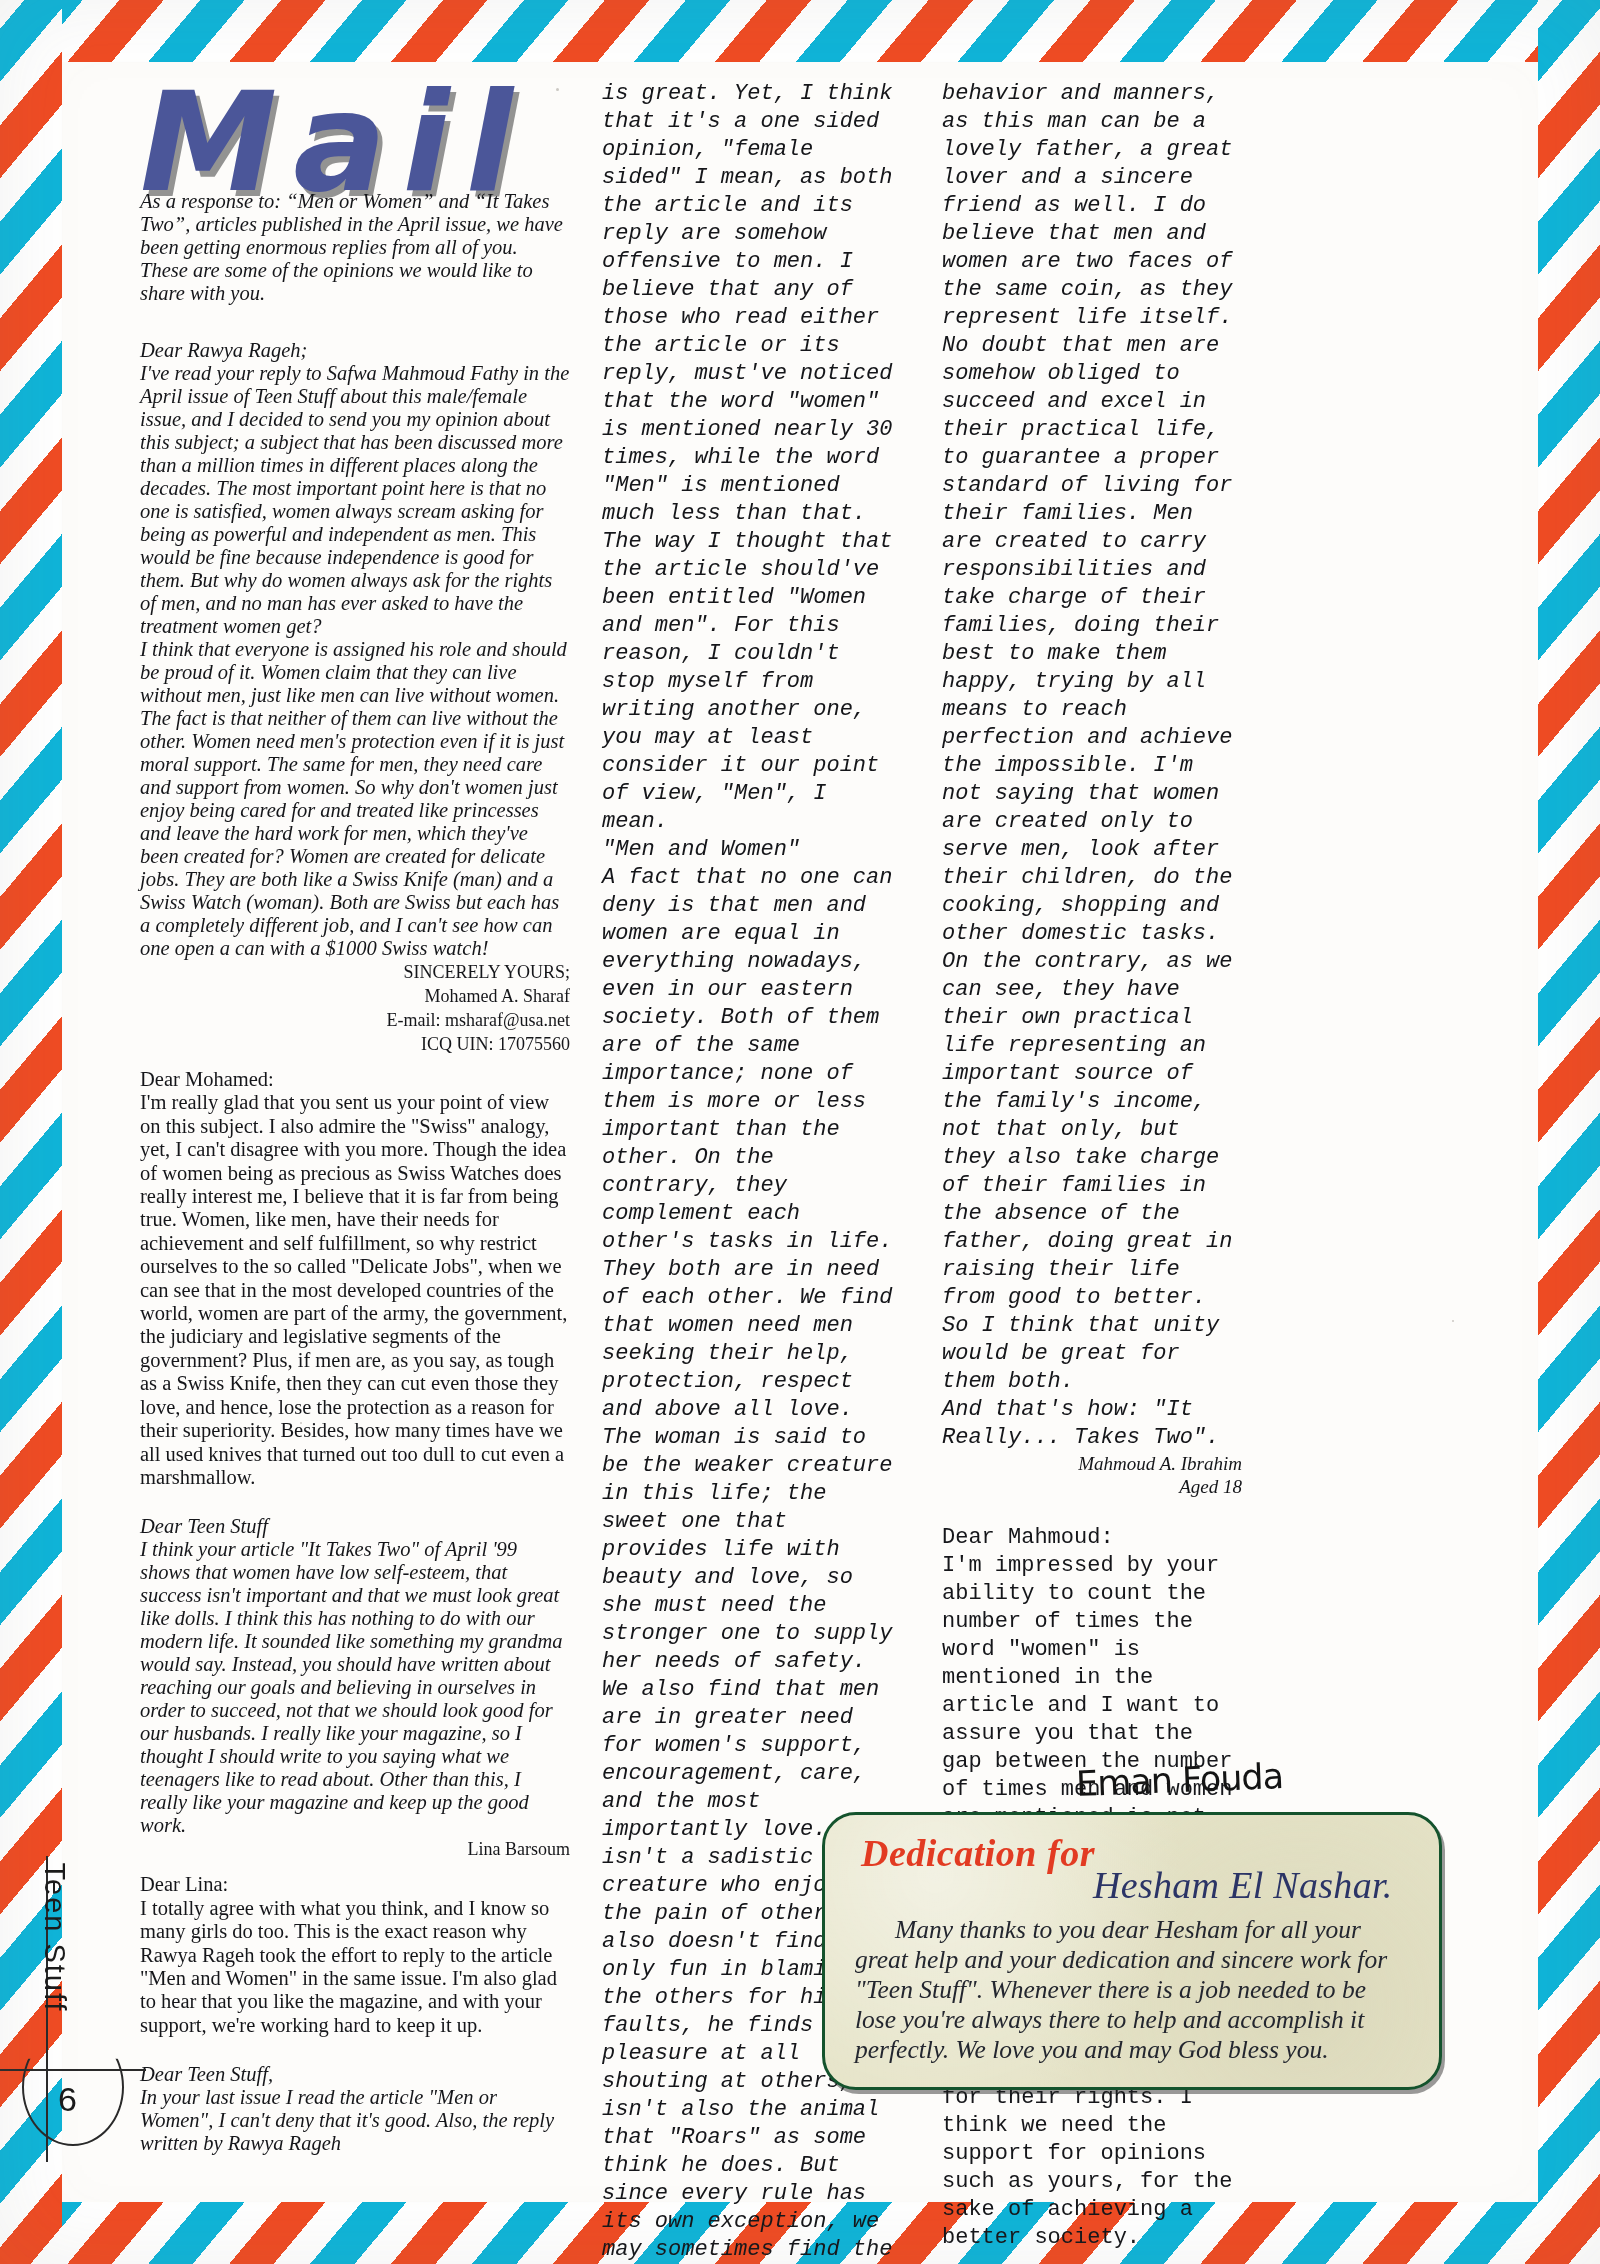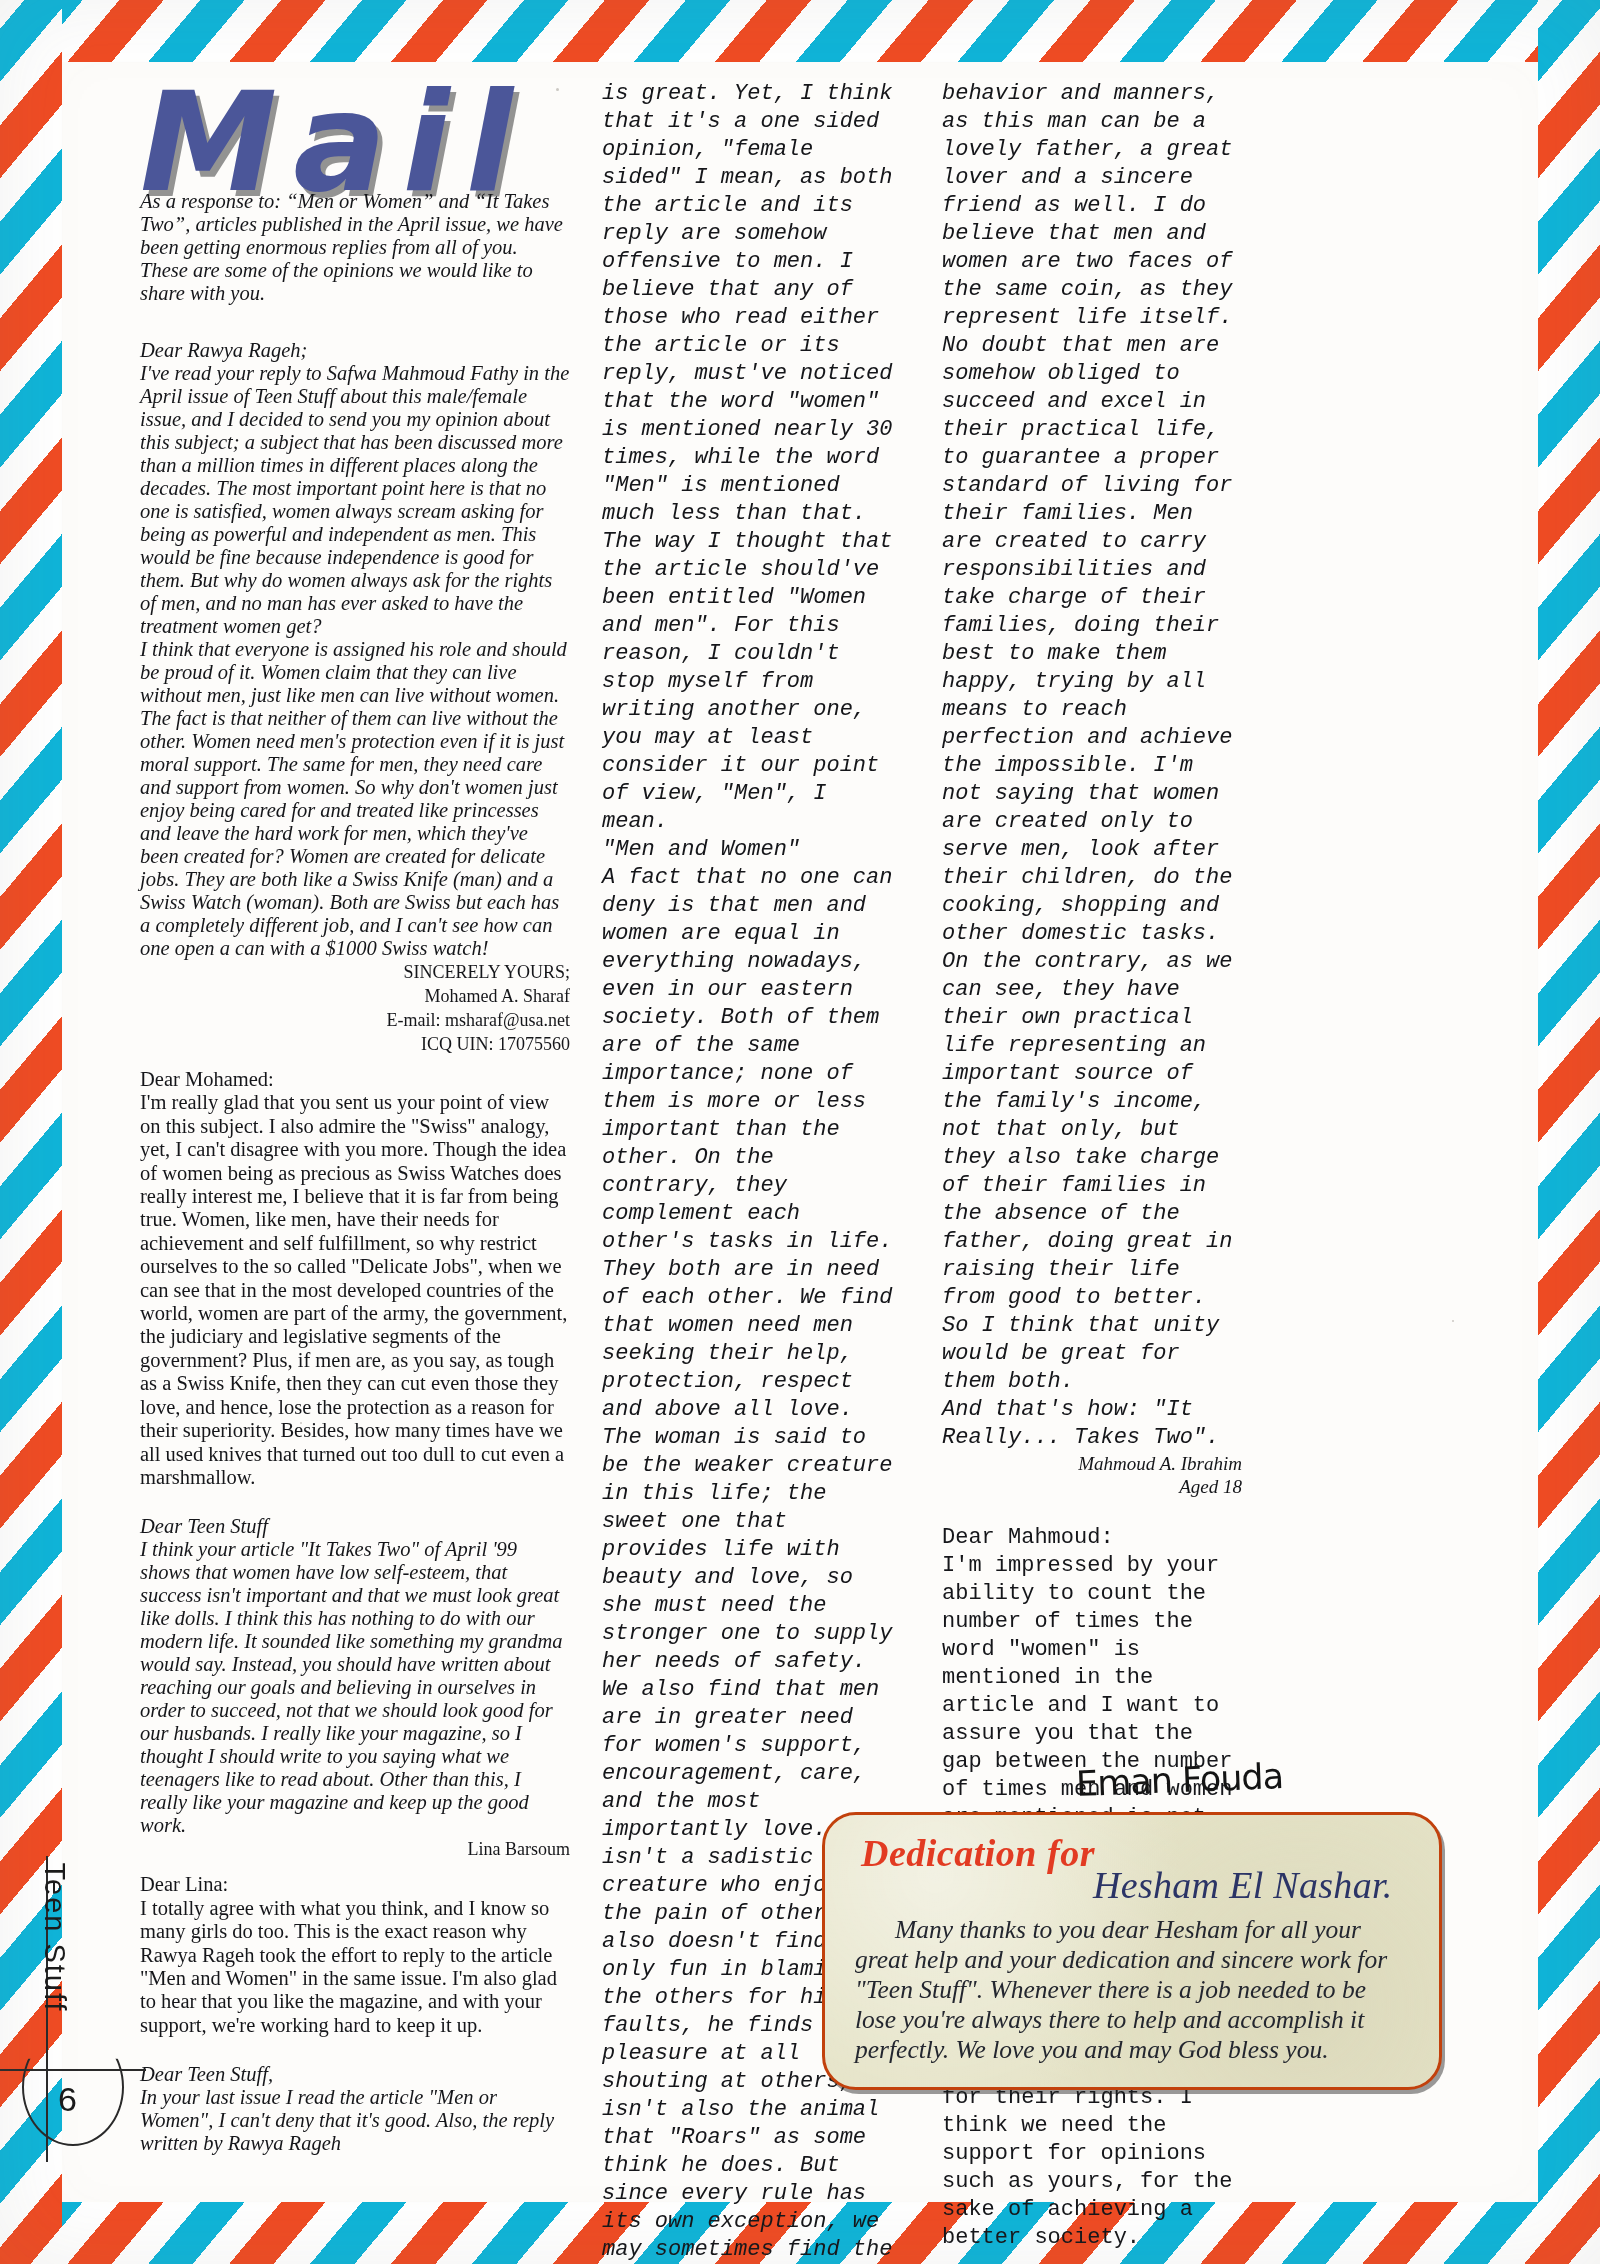--- a/index.html
+++ b/index.html
@@ -158,21 +158,21 @@
     transform:rotate(-2.2deg);
     white-space:nowrap;
   }
 
   
   #dedication {
     position:absolute;
     left:822px; top:1812px;
     width:620px; height:278px;
     background:#e6e4c8;
-    border:3px solid #c2410c;
+    border:3px solid #14532d;
     border-radius:34px;
     padding:16px 26px 14px 30px;
     box-shadow: 3px 4px 0 rgba(30,30,30,0.45);
   }
   #dedication-bg-noise {
     position:absolute; inset:0;
     border-radius:31px;
     background:
       radial-gradient(circle at 18% 22%, rgba(255,255,255,0.5) 0%, rgba(255,255,255,0) 45%),
       radial-gradient(circle at 78% 70%, rgba(210,206,175,0.5) 0%, rgba(255,255,255,0) 55%);

